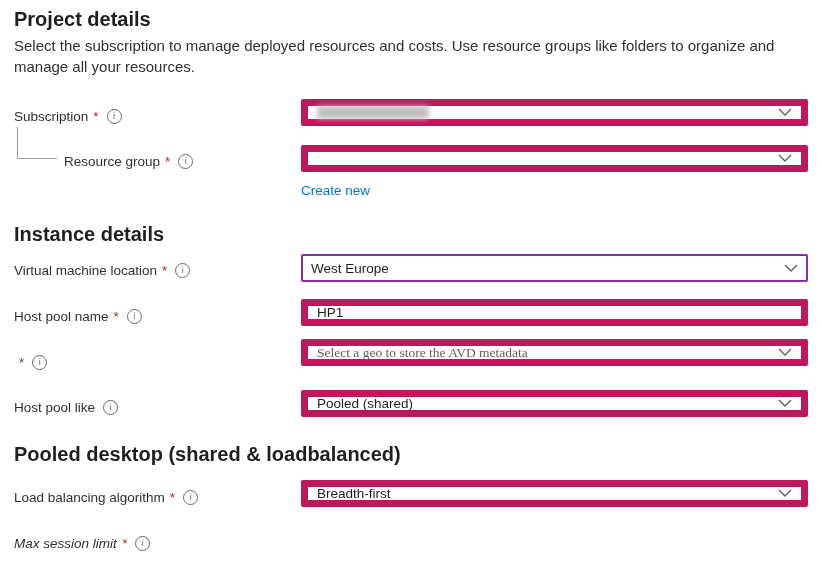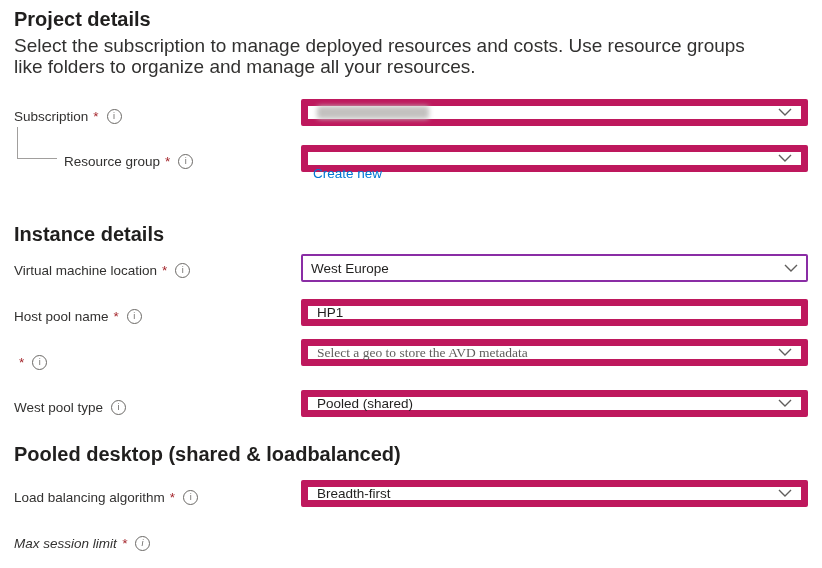--- a/index.html
+++ b/index.html
@@ -22,21 +22,21 @@
     font-size: 20px;
     font-weight: 700;
     color: #201f1e;
     white-space: nowrap;
   }
   .desc {
     position: absolute;
     left: 14px;
     top: 35px;
     width: 764px;
-    font-size: 19px;
+    font-size: 15px;
     line-height: 21px;
     color: #323130;
   }
   .lbl {
     position: absolute;
     display: flex;
     align-items: flex-end;
     height: 20px;
     font-size: 13.5px;
     color: #323130;
@@ -142,21 +142,21 @@
       <span class="info-icon">i</span>
   </div>
   <div class="field dropdown" style="top:145px;">
     <span class="dd-value"></span>
     <span class="chev">
       <svg width="14" height="9" viewBox="0 0 14 9">
           <path d="M1 1l6 6 6-6" fill="none" stroke="#605e5c" stroke-width="1.4"></path>
         </svg>
     </span>
   </div>
-  <a class="link" style="top:166px;margin-left:12px;">Create new</a>
+  <a class="link" style="top:183px;">Create new</a>
 
   <div class="section-title" style="top:223px;">Instance details</div>
 
   <div class="lbl" style="left:14px; top:258px;">
     <span>Virtual machine location</span>
       <span class="req">*</span>
       <span class="info-icon">i</span>
   </div>
   <div class="field dropdown focused" style="top:254px;">
     <span class="dd-value">West Europe</span>
@@ -181,21 +181,21 @@
   <div class="field dropdown" style="top:339px;font-family:Liberation Serif, serif;">
     <span class="dd-value placeholder">Select a geo to store the AVD metadata</span>
     <span class="chev">
       <svg width="14" height="9" viewBox="0 0 14 9">
           <path d="M1 1l6 6 6-6" fill="none" stroke="#605e5c" stroke-width="1.4"></path>
         </svg>
     </span>
   </div>
 
   <div class="lbl" style="left:14px; top:395px;">
-    <span>West pool type</span>
+    <span>Host pool like</span>
       <span class="info-icon">i</span>
   </div>
   <div class="field dropdown" style="top:390px;">
     <span class="dd-value">Pooled (shared)</span>
     <span class="chev">
       <svg width="14" height="9" viewBox="0 0 14 9">
           <path d="M1 1l6 6 6-6" fill="none" stroke="#605e5c" stroke-width="1.4"></path>
         </svg>
     </span>
   </div>

